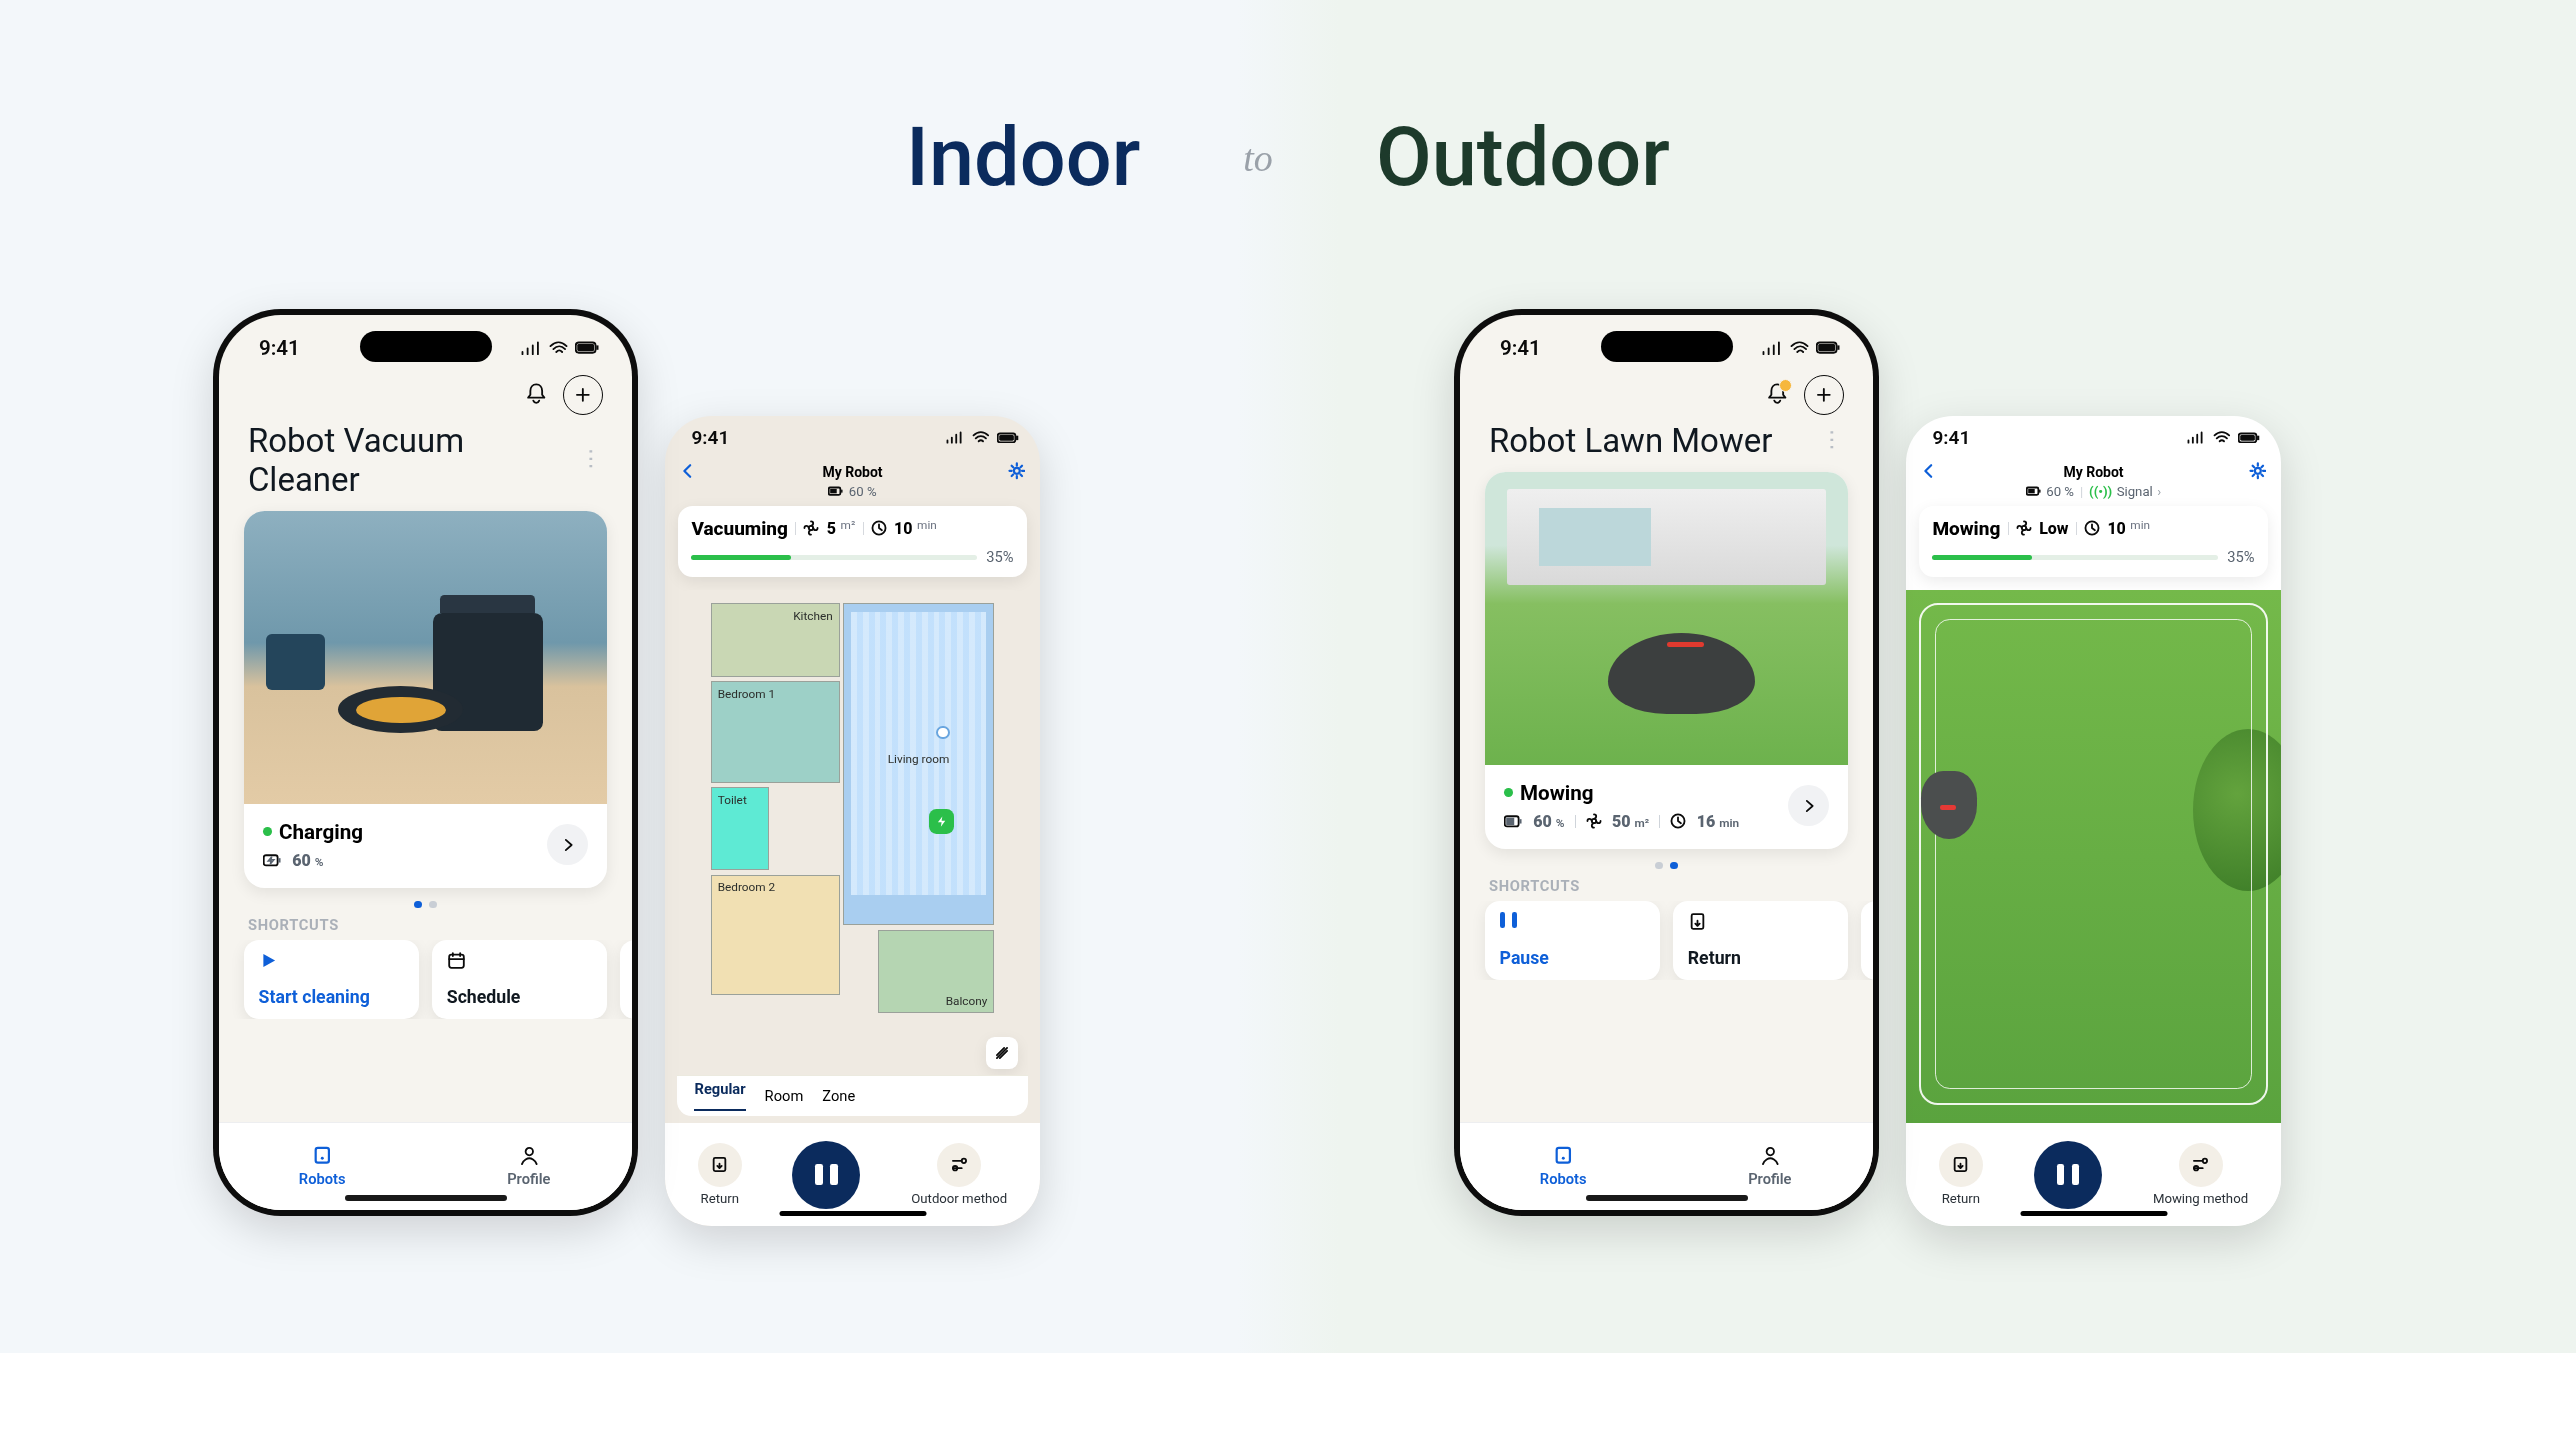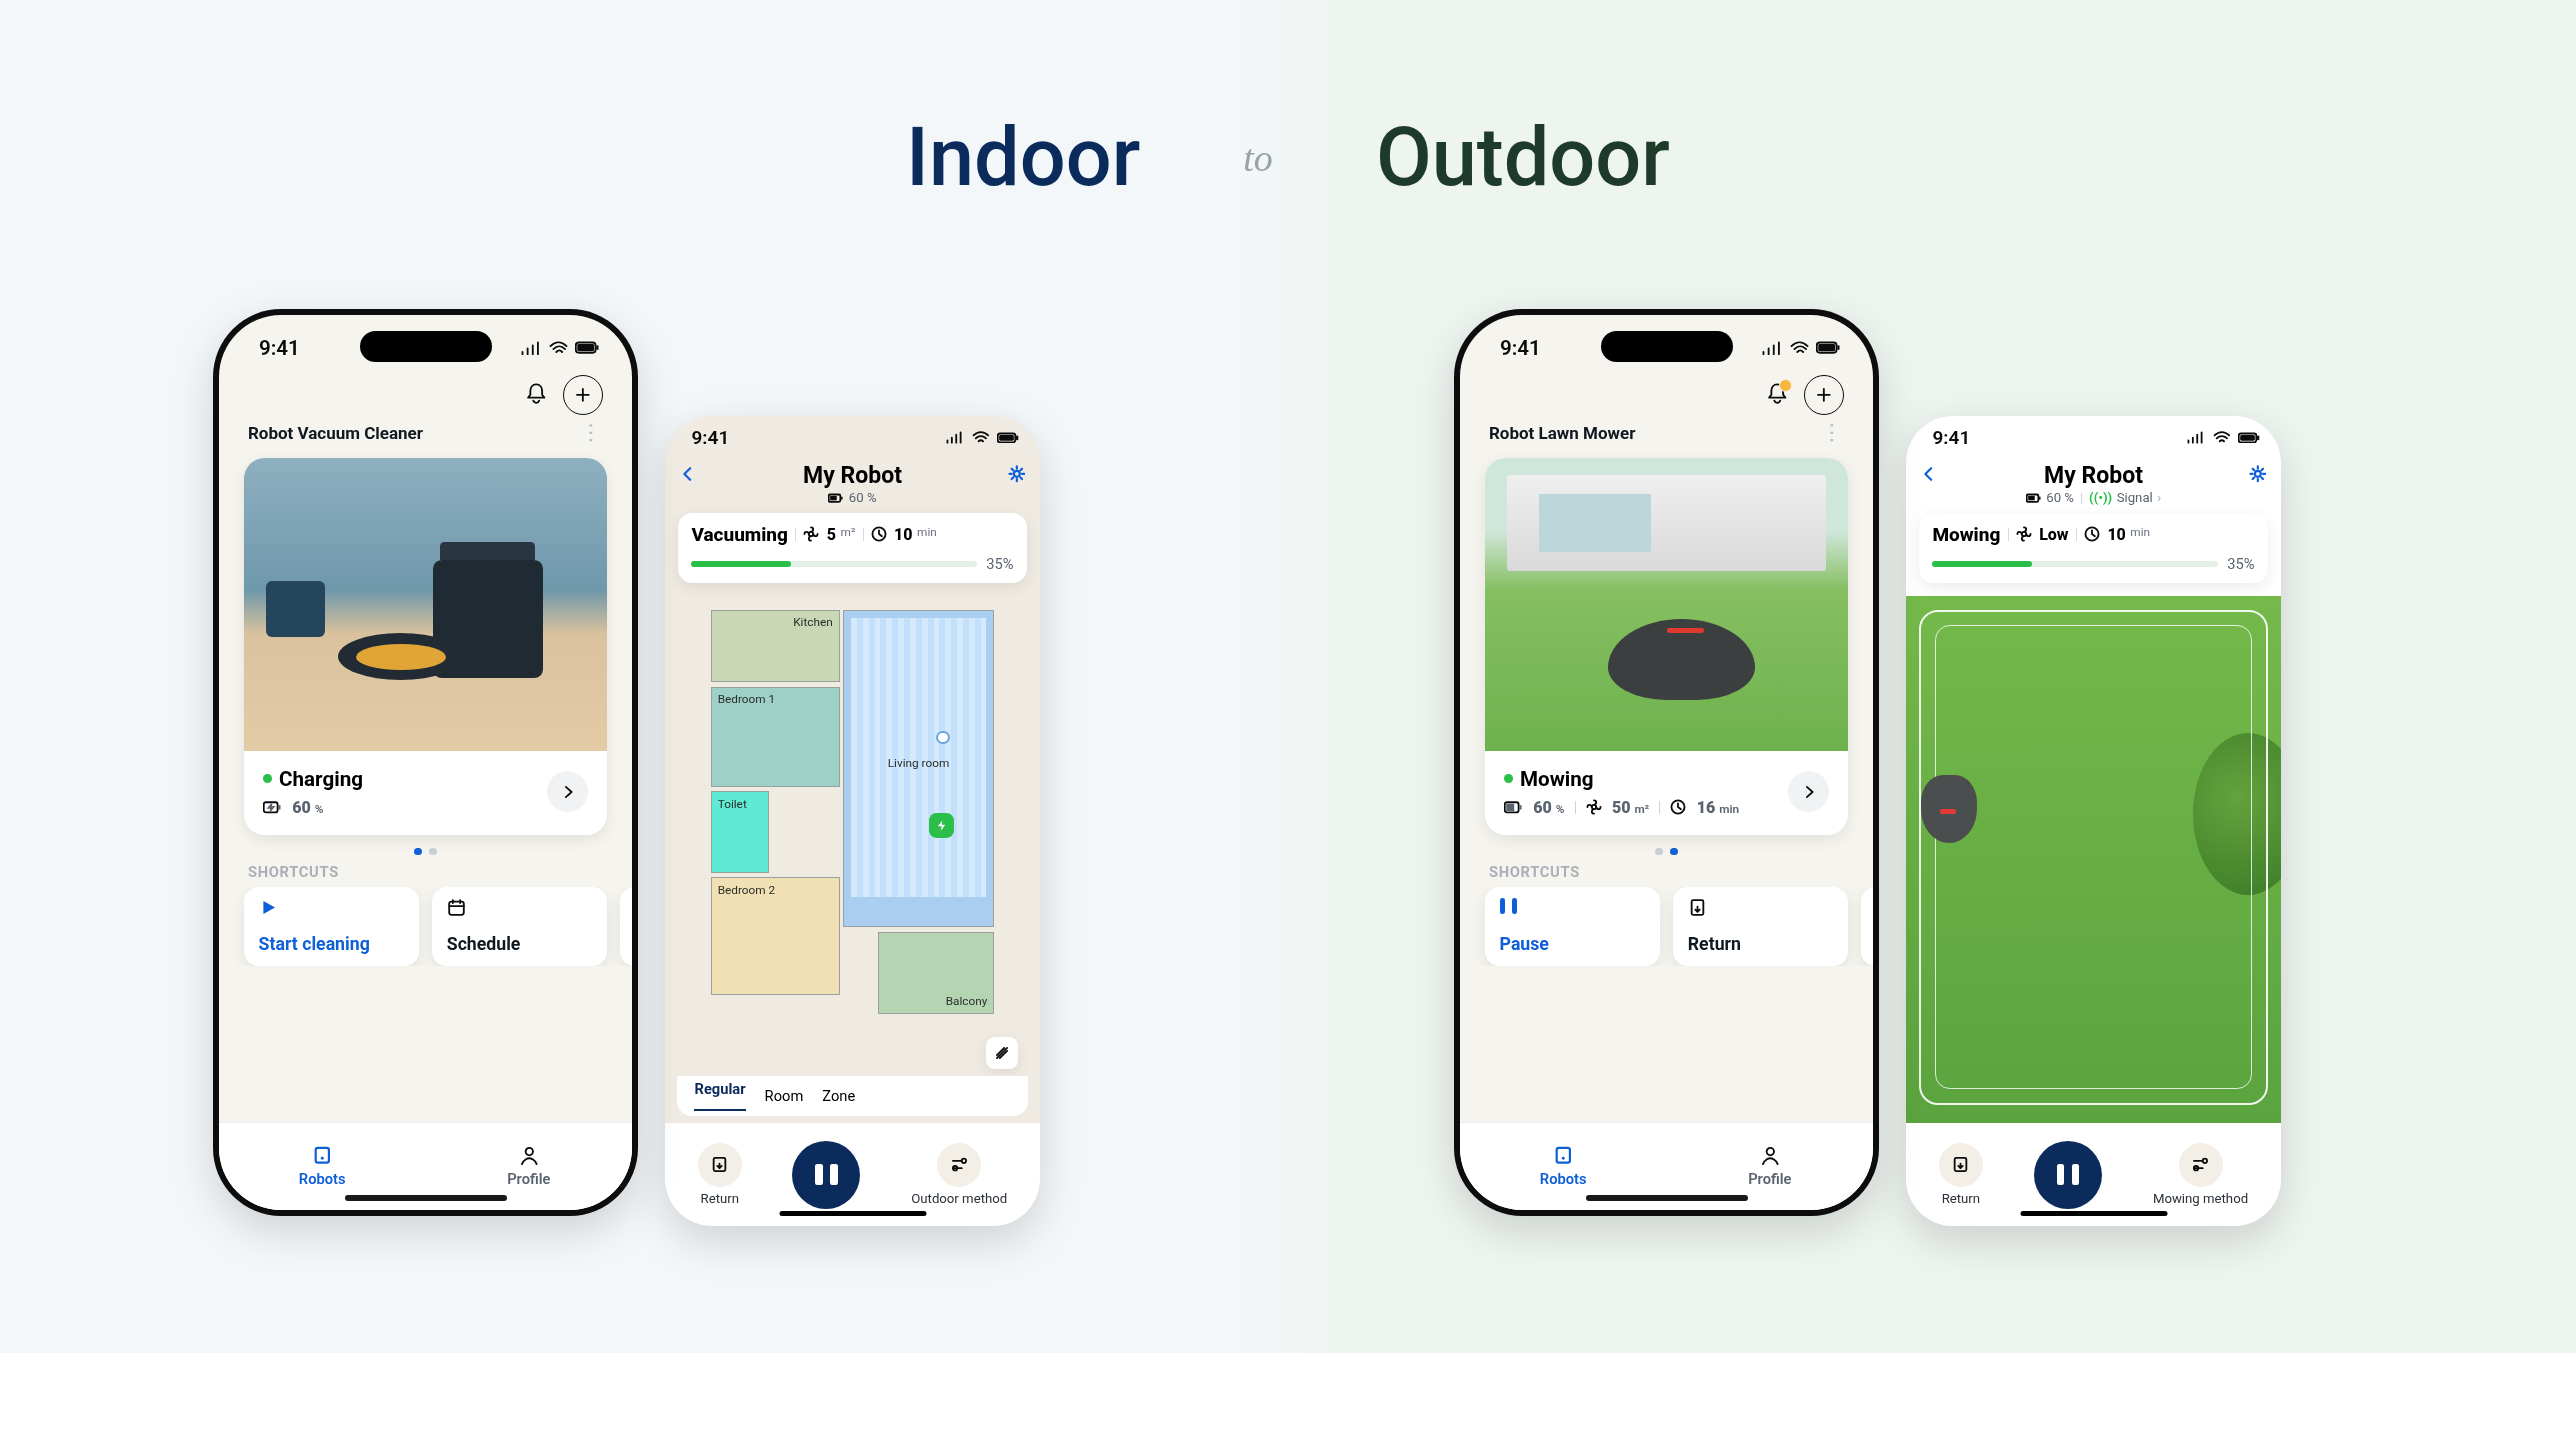--- a/index.html
+++ b/index.html
@@ -50,21 +50,21 @@
   .phone .statusbar{height:53px;padding:13.2px 32px 0 40px;font-size:20.6px;}
   .sb-right svg,.sb-right span{vertical-align:middle}
   .sb-right{display:flex;align-items:center;gap:7.4px}
 
   
   .toprow{display:flex;align-items:center;justify-content:flex-end;gap:13.2px;padding:4.4px 29px 0 29px;height:50px;}
   .iconbtn{width:40px;height:40px;border-radius:50%;display:flex;align-items:center;justify-content:center;border:1.8px solid #0b0b0b;background:transparent;}
 
   
   .title-row{display:flex;align-items:center;justify-content:space-between;padding:2.9px 29px 4.4px 29px;}
-  .h1{font-size:17px;font-weight:700;color:var(--text);}
+  .h1{font-size:33px;font-weight:400;color:var(--text);}
   .kebab{color:#b9bec5;font-size:22px;letter-spacing:1.5px;transform:rotate(90deg);}
 
   .bigcard{margin:7.4px 25px 13.2px;background:#fff;border-radius:20.6px;box-shadow:var(--shadow);overflow:hidden;}
   .hero{height:293px;background:#bcd;position:relative;}
   .hero.indoor{background:linear-gradient(180deg,#8eb0c0 0%,#6f98ab 45%,#d9c29d 60%,#e3cba6 100%);}
   .hero.indoor .dock{position:absolute;left:52%;top:35%;width:110px;height:118px;background:#1f2a33;border-radius:8.8px}
   .hero.indoor .dock:before{content:'';position:absolute;top:-17.7px;left:7.4px;right:7.4px;height:17.7px;background:#293642;border-radius:4.4px 4.4px 0 0}
   .hero.indoor .robot{position:absolute;left:26%;top:60%;width:125px;height:47px;background:#222b33;border-radius:50%/50%}
   .hero.indoor .robot:before{content:'';position:absolute;inset:10.3px 17.7px;background:#e0a437;border-radius:50%}
   .hero.indoor .sofa{position:absolute;left:6%;top:42%;width:59px;height:56px;background:#24455b;border-radius:5.9px}
@@ -95,21 +95,21 @@
   .chip.cut{min-width:44px}
 
   .tabbar{position:absolute;left:0;right:0;bottom:0;height:88px;background:#fff;border-top:0.7px solid #edeef0;display:flex}
   .tabbar .tab{flex:1;display:flex;flex-direction:column;align-items:center;justify-content:center;gap:4.4px;font-size:14.7px;font-weight:600;color:#5a6470}
   .tabbar .tab.active{color:var(--blue)}
 
   
   .pb-inner{position:absolute;inset:0;display:flex;flex-direction:column}
   .pb-top{display:flex;align-items:center;justify-content:space-between;padding:2.9px 14.7px}
   .pb-top .back{width:26.5px;text-align:left}
-  .pb-top .title{font-size:23px;font-weight:700}
+  .pb-top .title{font-size:14px;font-weight:700}
   .pb-top .gear{width:26.5px;text-align:right;color:var(--blue)}
   .pb-sub{display:flex;justify-content:center;align-items:center;gap:5.9px;font-size:13.2px;color:#5a6470;margin-top:-1.5px}
   .pb-sub .pill{display:inline-flex;align-items:center;gap:4.4px;border-radius:2.9px}
   .pb-sub .sig{color:var(--green);font-weight:700}
   .pb-card{margin:7.4px 13.2px 7.4px;background:#fff;border-radius:14.7px;box-shadow:var(--shadow);padding:10.3px 13.2px 10.3px}
   .pb-row{display:flex;align-items:center;gap:7.4px;font-size:16px}
   .pb-row .sep{width:0.7px;height:13.2px;background:#d6d9de}
   .pb-row b{font-weight:800;font-size:19px}
   .pb-row .num{font-weight:800}
   .pb-row .unit{font-size:11.8px;color:#6b7280;position:relative;top:-2.9px;margin-left:-2.9px}

